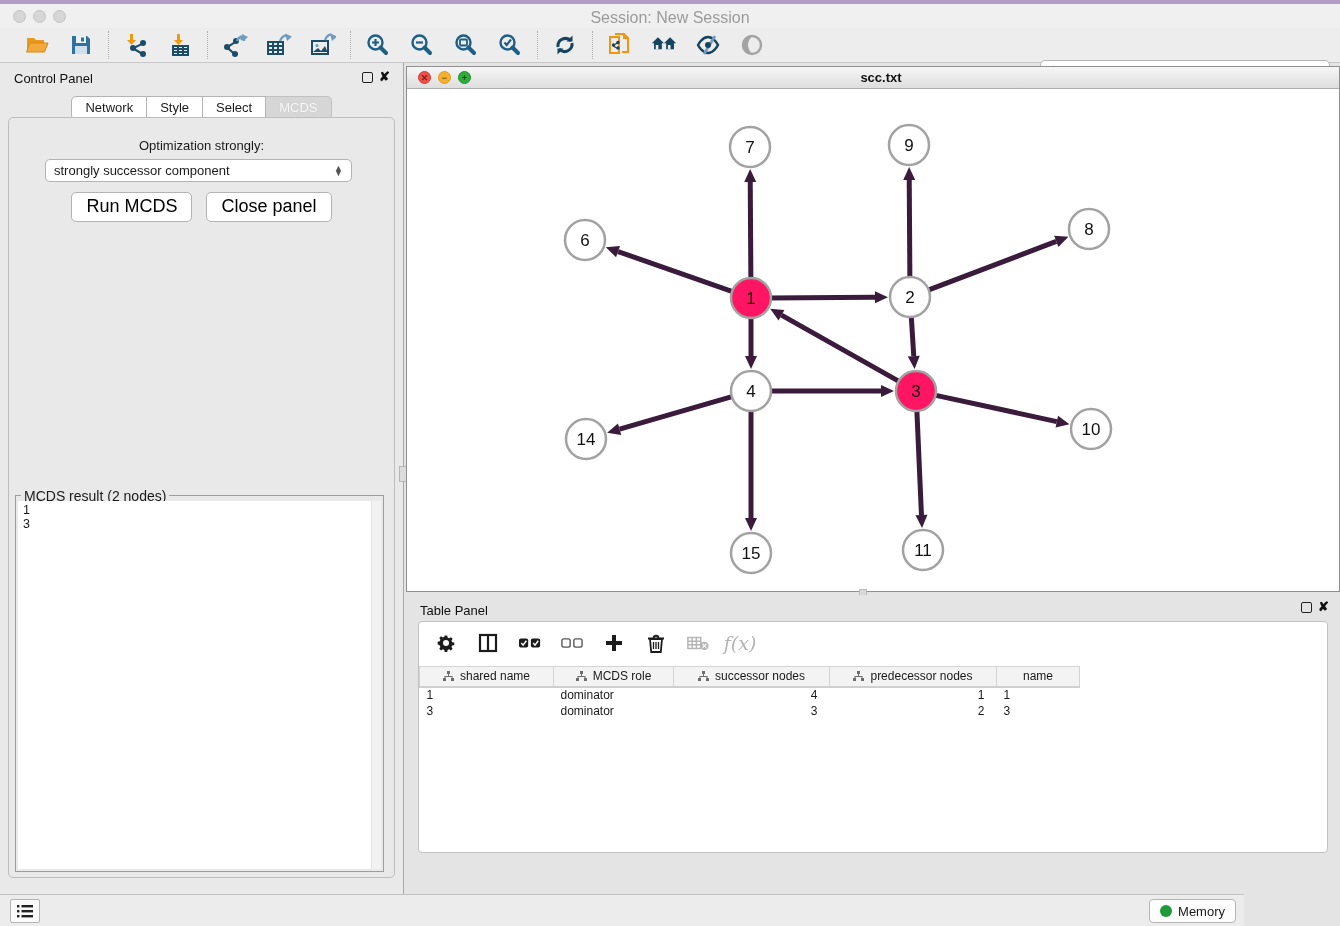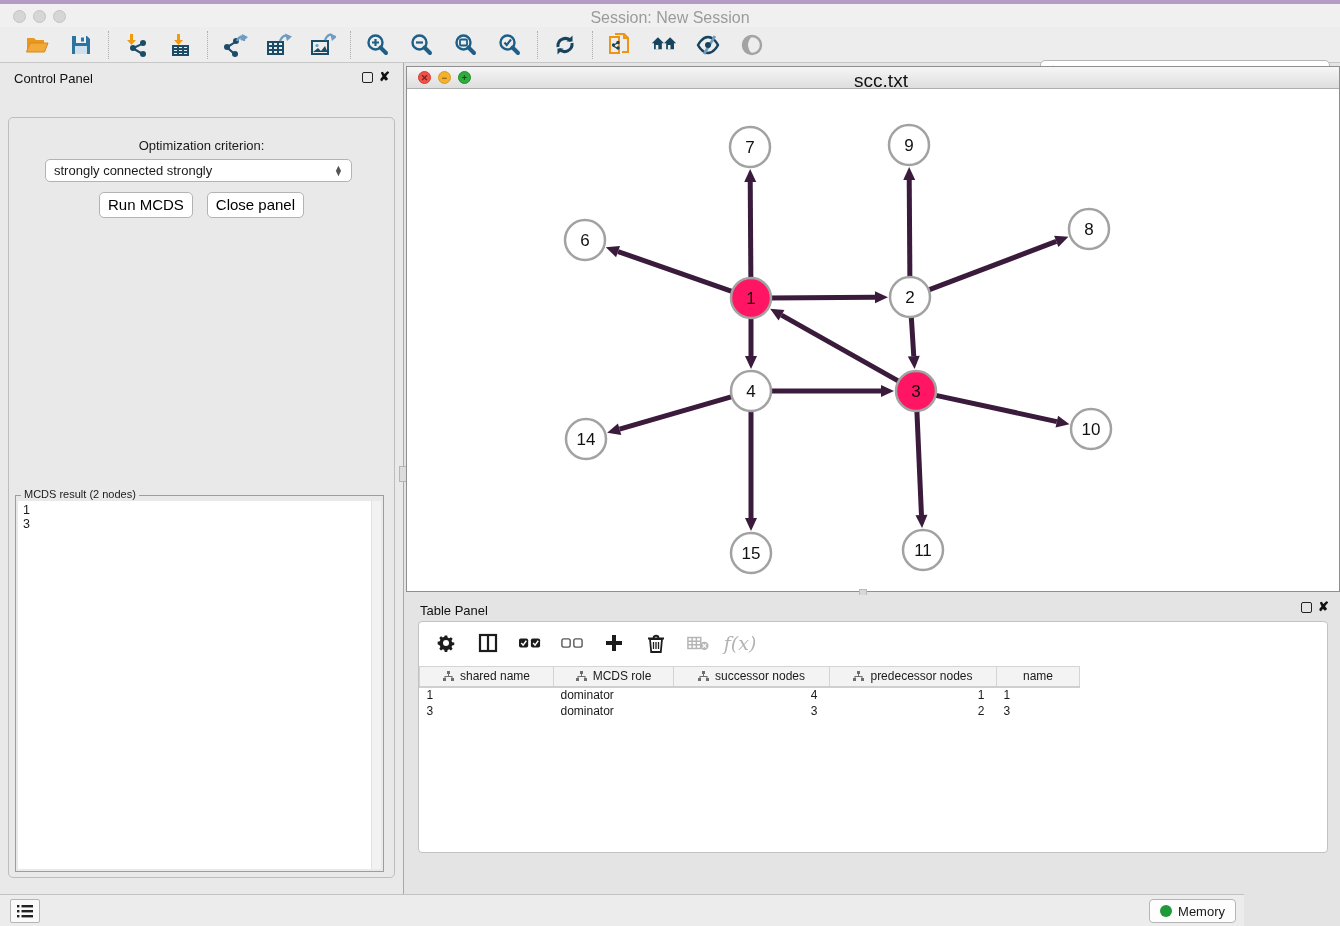--- a/index.html
+++ b/index.html
@@ -38,38 +38,38 @@
   .tab:last-child { border-radius:0 5px 5px 0; }
   .tab.active { background:#d6d6d6; color:#fafafa; text-shadow:0 0 1px #bbb; border-color:#c2c2c2; }
   .cp-content { position:absolute; left:8px; right:8px; top:54px; bottom:16px;
     border:1px solid #bdbdbd; border-radius:5px; background:#e9e9e9; }
   .opt-label { position:absolute; left:0; right:0; top:20px; text-align:center; font-size:13px; }
   .select { position:absolute; left:36px; right:42px; top:41px; height:23px; background:#fff;
     border:1px solid #b3b3b3; border-radius:5px; display:flex; align-items:center; padding:0 8px; cursor:pointer; }
   .select .sel-text { flex:1; font-size:13px; }
   .chevrons { display:flex; flex-direction:column; align-items:center; line-height:5px; color:#555; font-size:9px; }
   .cp-buttons { position:absolute; left:0; right:0; top:74px; display:flex; justify-content:center; gap:14px; }
-  .btn { background:#fff; border:1px solid #b3b3b3; border-radius:5px; padding:3px 8px 4px; font-size:15px; cursor:pointer; }
+  .btn { background:#fff; border:1px solid #b3b3b3; border-radius:5px; padding:3px 14px 4px; font-size:18px; cursor:pointer; }
   .result-fieldset { position:absolute; left:6px; right:10px; top:377px; bottom:5px;
     border:1px solid #9d9d9d; }
-  .result-legend { position:absolute; left:5px; top:-8px; background:#e9e9e9; padding:0 3px; font-size:11px; }
+  .result-legend { position:absolute; left:5px; top:-8px; background:#e9e9e9; padding:0 3px; font-size:14px; }
   .result-text { position:absolute; left:2px; right:12px; top:5px; bottom:2px; background:#fff;
     font-size:12.5px; white-space:pre; padding:2px 5px; overflow:hidden; }
   .result-scroll { position:absolute; right:2px; top:5px; bottom:2px; width:10px; background:#f2f2f2; border-left:1px solid #e2e2e2; }
   
   .network-window { position:absolute; left:406px; top:66px; width:934px; height:526px;
     border:1px solid #8f8f8f; background:#fff; }
   .net-titlebar { position:absolute; left:0; top:0; width:100%; height:22px;
     background:linear-gradient(#f6f6f6,#dedede); border-bottom:1px solid #aeaeae; }
   .tl { position:absolute; top:4px; width:13px; height:13px; border-radius:50%; font-size:9px; line-height:12px;
     text-align:center; color:rgba(0,0,0,.55); font-weight:bold; cursor:pointer; }
   .tl.red { background:#f25048; border:1px solid #d8382f; }
   .tl.yellow { background:#f5b02c; border:1px solid #dd9922; }
   .tl.green { background:#2fac3c; border:1px solid #1f8f2c; }
-  .net-title { position:absolute; left:16px; right:0; top:3px; text-align:center; font-size:19px; color:#111; }
+  .net-title { position:absolute; left:16px; right:0; top:3px; text-align:center; font-size:13px; color:#111;font-weight:bold; }
   .net-canvas { position:absolute; left:0; top:22px; width:932px; height:502px; background:#fff; }
   .canvas-handle { position:absolute; left:452px; bottom:-5px; width:8px; height:7px; background:#d8d8d8; border:1px solid #bbb; }
   .vsplit-handle { position:absolute; left:399px; top:466px; width:8px; height:16px; background:#dcdcdc; border:1px solid #b6b6b6; }
   
   .table-panel { position:absolute; left:406px; top:595px; width:934px; height:296px; background:#e4e4e4; }
   .tp-content { position:absolute; left:12px; right:12px; top:26px; height:232px; background:#fff;
     border:1px solid #c2c2c2; border-radius:4px; overflow:hidden; }
   .tp-toolbar { display:flex; align-items:center; gap:20px; padding:10px 16px 12px; }
   .tp-toolbar .tb-btn { width:22px; height:22px; }
   .fx { font-family:"DejaVu Serif", serif; font-style:italic; font-size:19px; color:#b3b3b3; }
@@ -269,24 +269,30 @@
     <input placeholder="" style="">
   </div>
 </div>
 
 <div class="control-panel">
   <div class="panel-header">
     <span class="panel-title">Control Panel</span>
     <span class="float-icon" style="left:362px"></span>
     <span class="close-icon" style="left:379px">✘</span>
   </div>
+  <div class="cp-tabs">
+    <span class="tab">Network</span>
+    <span class="tab">Style</span>
+    <span class="tab">Select</span>
+    <span class="tab active">MCDS</span>
+  </div>
   <div class="cp-content">
-    <div class="opt-label">Optimization criterion:</div>
+    <div class="opt-label">Optimization strongly:</div>
     <div class="select">
-      <span class="sel-text">strongly connected strongly</span>
+      <span class="sel-text">strongly successor component</span>
       <span class="chevrons">▲<br>▼</span>
     </div>
     <div class="cp-buttons">
       <button class="btn">Run MCDS</button>
       <button class="btn">Close panel</button>
     </div>
     <div class="result-fieldset">
       <span class="result-legend">MCDS result (2 nodes)</span>
       <div class="result-text">1
 3</div>

